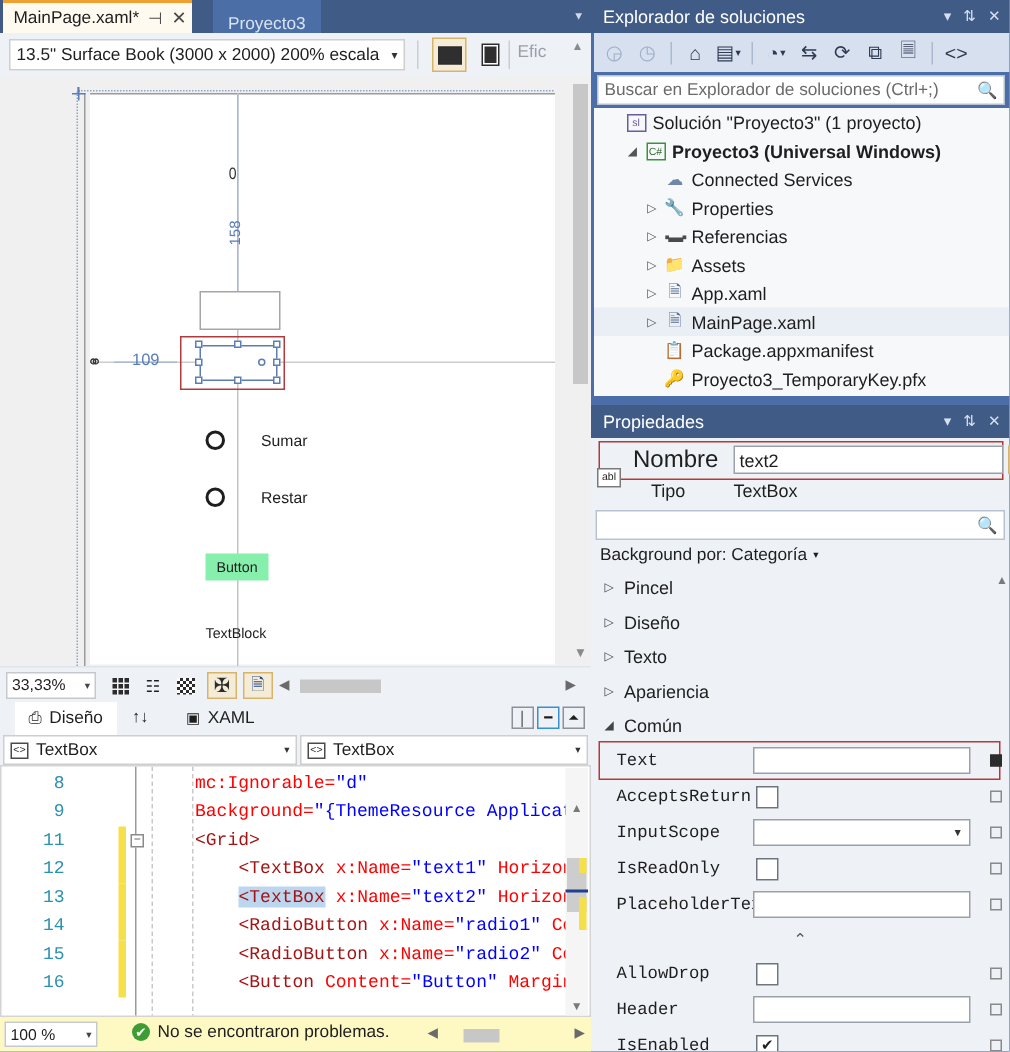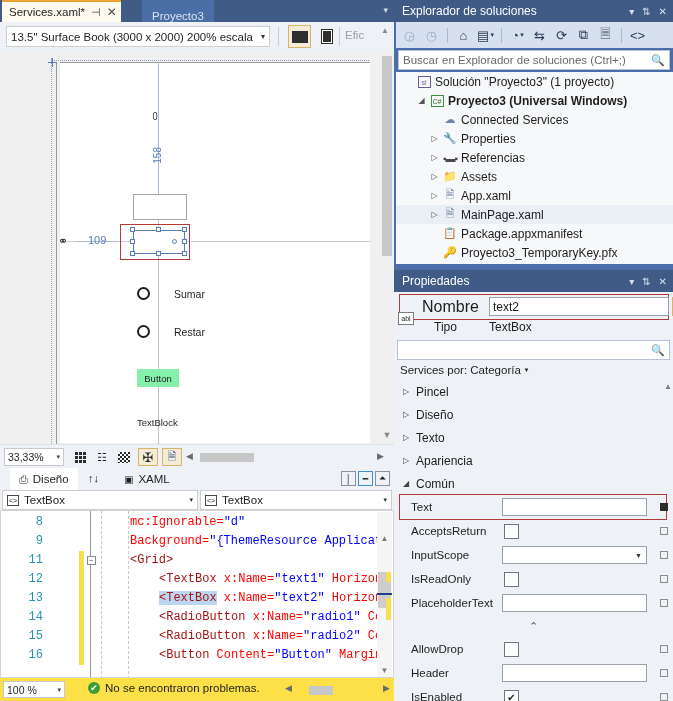--- a/index.html
+++ b/index.html
@@ -141,21 +141,21 @@
   .ed-vscroll{position:absolute;right:1px;top:1px;width:15px;height:166px;background:#f5f5f5;}
   .evs-up{position:absolute;left:0;top:22px;width:15px;text-align:center;font-size:8px;color:#7a7a7a;}
   .evs-dn{position:absolute;left:0;bottom:3px;width:15px;text-align:center;font-size:8px;color:#7a7a7a;}
   .evs-thumb{position:absolute;left:1px;top:60px;width:13px;height:36px;background:#cdcdcd;}
   .evs-mark{position:absolute;left:9px;width:5px;background:#f5e04a;}
   .evs-cursor{position:absolute;left:0;top:81px;width:15px;height:2px;background:#1f3f8f;}
   .ed-split{position:absolute;right:1px;top:1px;width:15px;height:16px;display:flex;align-items:center;justify-content:center;
             font-size:11px;color:#333;background:#f5f5f5;}
 
   
-  .status{position:absolute;left:0;top:678px;width:394px;height:23px;background:#fde047;}
+  .status{position:absolute;left:0;top:678px;width:394px;height:23px;background:#fef9c3;}
   .st-zoom{position:absolute;left:3px;top:3px;width:62px;height:17px;background:#fff;border:1px solid #c5c9ce;
            box-sizing:border-box;display:flex;align-items:center;justify-content:space-between;padding:0 3px;font-size:10.5px;}
   .st-zoom .ar{font-size:7px;color:#444;}
   .st-ok{position:absolute;left:88px;top:4px;display:flex;align-items:center;gap:5px;font-size:11.5px;}
   .st-ok .dot{width:12px;height:12px;border-radius:50%;background:#3e9c35;color:#fff;font-size:9px;
               display:flex;align-items:center;justify-content:center;}
   .st-hs{position:absolute;right:4px;top:5px;width:105px;height:14px;}
   .st-hs .lar{position:absolute;left:0;top:0;font-size:9px;color:#6a6a6a;}
   .st-hs .rar{position:absolute;right:0;top:0;font-size:9px;color:#6a6a6a;}
   .st-hs .thb{position:absolute;left:24px;top:3px;width:24px;height:9px;background:#c7c7c7;}
@@ -211,41 +211,41 @@
   .pr-typelbl{position:absolute;left:40px;top:50px;font-size:12px;}
   .pr-typeval{position:absolute;left:95px;top:50px;font-size:12px;}
   .pr-search{position:absolute;left:3px;top:70px;width:273px;height:20px;background:#fff;border:1px solid #b9c2d0;
              box-sizing:border-box;display:flex;align-items:center;justify-content:flex-end;padding:0 4px;}
   .pr-org{position:absolute;left:6px;top:94px;font-size:11.5px;display:flex;align-items:center;gap:4px;}
   .pr-org .ar{font-size:7px;}
   .pr-list{position:absolute;left:0;top:110px;width:279px;height:321px;overflow:hidden;}
   .cat{position:relative;height:23px;display:flex;align-items:center;font-size:12px;padding-left:9px;box-sizing:border-box;}
   .cat .tw{width:13px;font-size:8px;color:#444;}
   .prow{position:relative;height:24px;display:flex;align-items:center;font-size:11.5px;}
-  .prow .plabel{position:absolute;left:17px;}
+  .prow .plabel{position:absolute;left:17px;font-family:Liberation Mono, monospace;}
   .pfield{position:absolute;left:108px;width:145px;height:18px;background:#fff;border:1px solid #9aa0aa;box-sizing:border-box;}
   .pfield.combo{display:flex;align-items:center;justify-content:flex-end;padding-right:4px;font-size:7px;color:#333;}
   .pchk{position:absolute;left:110px;width:15px;height:15px;background:#fff;border:1px solid #6f7480;box-sizing:border-box;
         display:flex;align-items:center;justify-content:center;font-size:10px;color:#1e1e1e;}
   .pmark{position:absolute;right:5px;width:8px;height:8px;border:1px solid #8a8a8a;box-sizing:border-box;}
   .pmark.filled{background:#2c2c2c;border-color:#2c2c2c;}
   .textrow-hl{position:absolute;left:5px;width:268px;height:26px;border:1px solid #b33a3a;box-sizing:border-box;}
   .pchevup{position:relative;height:22px;display:flex;align-items:center;justify-content:center;font-size:11px;color:#555;}
   .cat-scroll-up{position:absolute;right:1px;top:112px;font-size:8px;color:#7a7a7a;}
 </style>
 </head>
 <body>
 
 <div class="app">
 
   <div class="left">
 
     <div class="tabstrip">
       <div class="tab active">
-        <span class="tabtitle">Services.xaml*</span>
+        <span class="tabtitle">MainPage.xaml*</span>
         <span class="pin">⊣</span>
         <span class="x">✕</span>
       </div>
       <div class="tab inactive">
         <span>Proyecto3</span>
       </div>
       <span class="chev">▾</span>
     </div>
 
     <div class="devbar">
@@ -553,21 +553,21 @@
       </div>
 
       <div class="pr-typelbl">Tipo</div>
       <div class="pr-typeval">TextBox</div>
 
       <div class="pr-search">
         <span style="font-size:11px;color:#2e3a52;">🔍</span>
       </div>
 
       <div class="pr-org">
-        <span>Services por: Categoría</span>
+        <span>Background por: Categoría</span>
         <span class="ar">▾</span>
       </div>
 
       <div class="pr-list" id="pr-list">
           <div class="cat">
             <span class="tw">▷</span>
             <span>Pincel</span>
           </div>
           <div class="cat">
             <span class="tw">▷</span>

